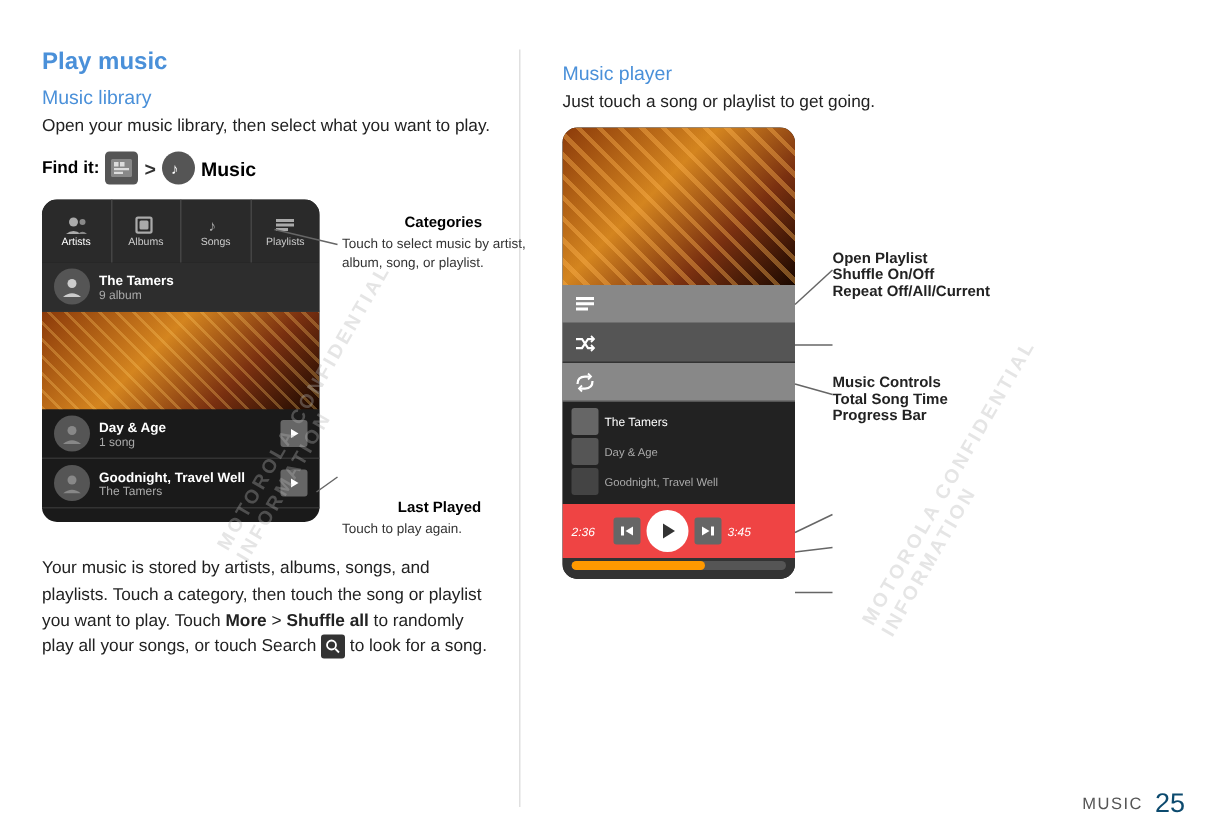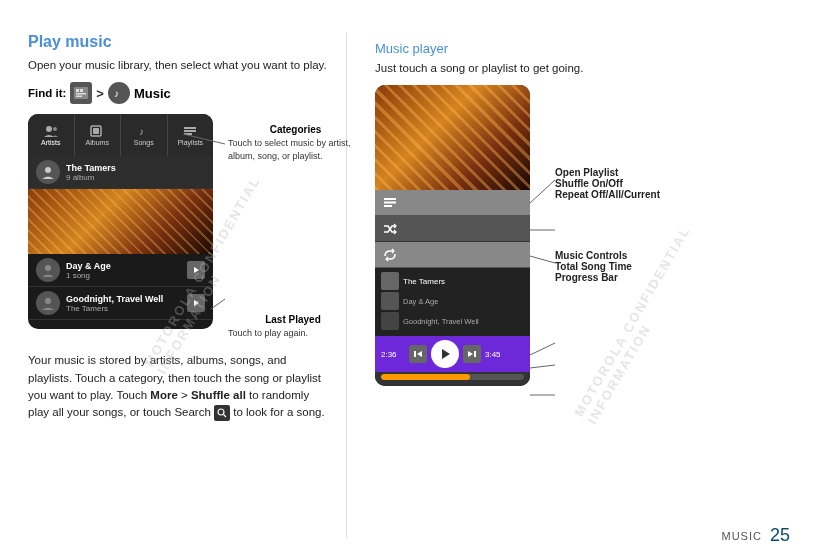--- a/index.html
+++ b/index.html
@@ -305,25 +305,26 @@
       font-size: 8px;
       color: #fff;
     }
 
     .track-sub-text {
       font-size: 7.5px;
       color: #aaa;
     }
 
     .transport-bar {
-      background: #6d28d9;
+      background: #ef4444;
       padding: 4px 6px;
       display: flex;
       align-items: center;
       gap: 4px;
+      font-style: italic;
     }
 
     .time-text {
       font-size: 8px;
       color: #fff;
       min-width: 24px;
     }
 
     .transport-btn {
       width: 18px;
@@ -417,20 +418,21 @@
       fill: none;
     }
   </style>
 </head>
 <body>
 
 <div class="page">
 
   <div class="left-col">
     <div class="page-title">Play music</div>
+    <div class="section-title-blue">Music library</div>
     <div class="body-text">Open your music library, then select what you want to play.</div>
 
     <div class="find-it-row">
       <span class="find-it-label">Find it:</span>
       <span class="app-icon">
         <svg viewBox="0 0 16 16" fill="white" xmlns="http://www.w3.org/2000/svg">
           <rect x="1" y="2" width="14" height="12" rx="1" fill="#888"></rect>
           <rect x="3" y="4" width="3" height="3" fill="#ddd"></rect>
           <rect x="7" y="4" width="3" height="3" fill="#ddd"></rect>
           <rect x="3" y="8" width="10" height="1.5" fill="#ddd"></rect>

